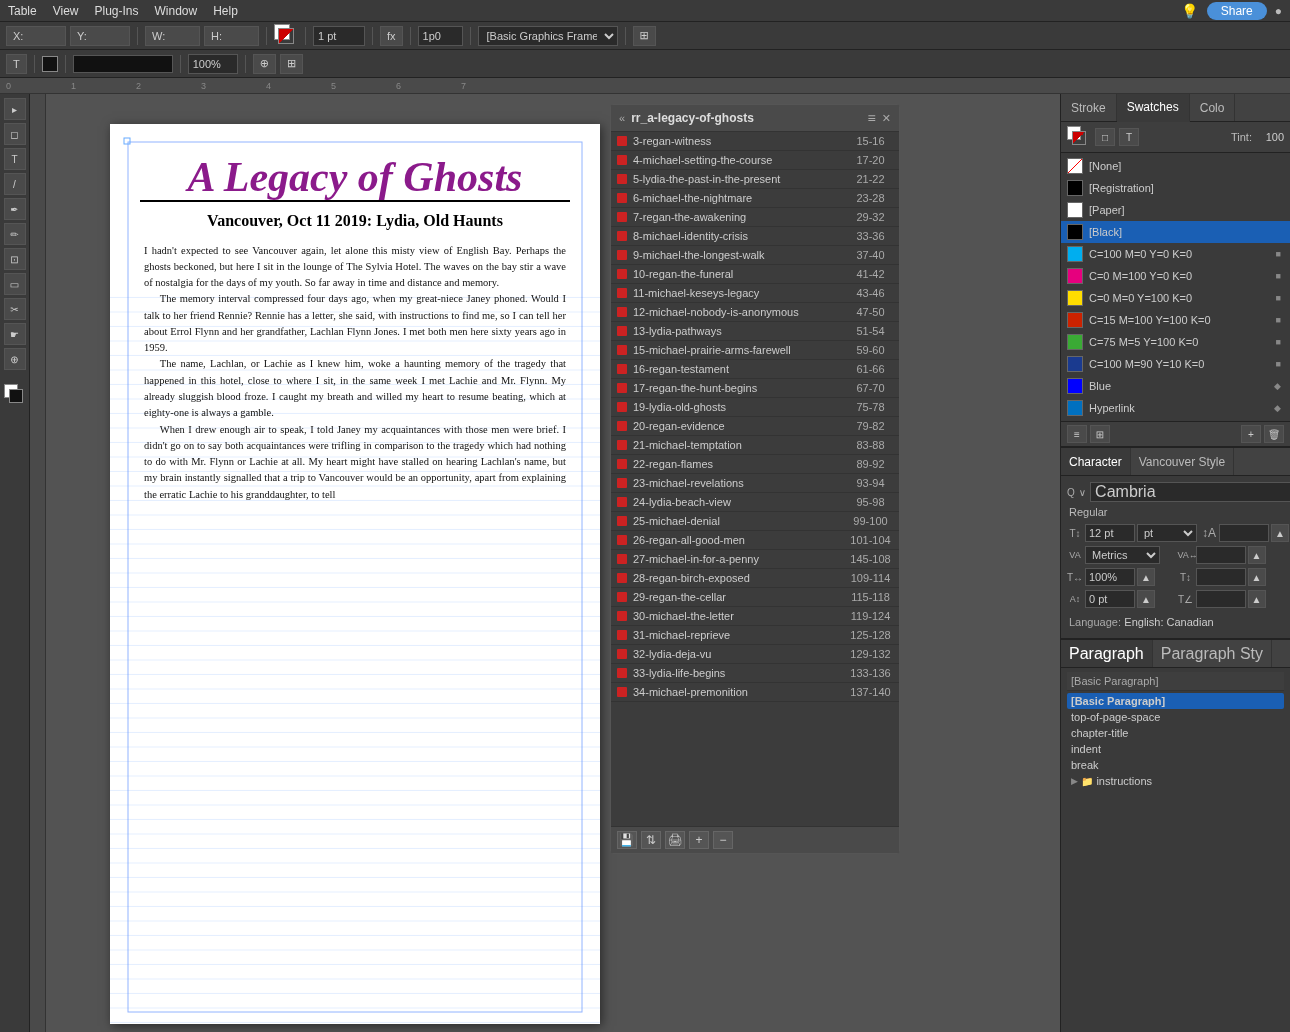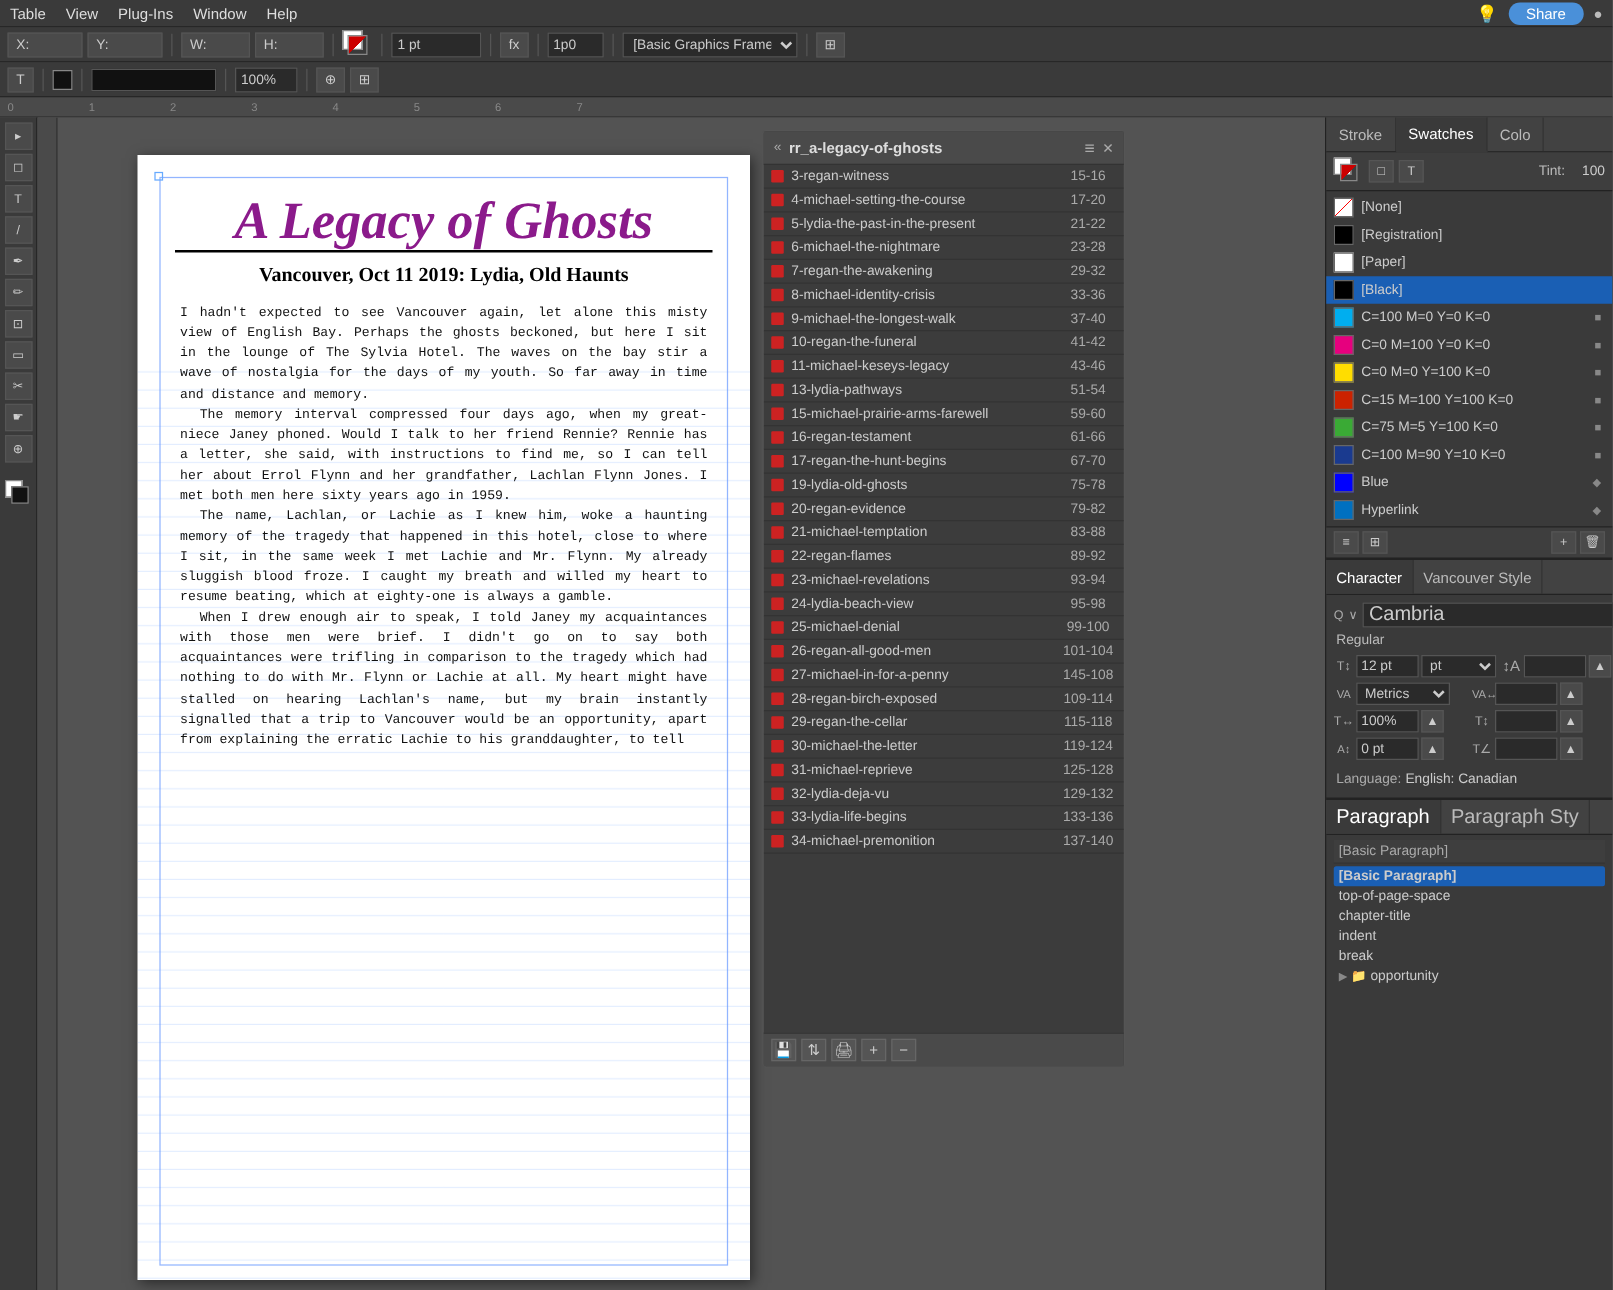--- a/index.html
+++ b/index.html
@@ -47,21 +47,21 @@
       height: 20px;
       display: flex;
       align-items: center;
     }
     .toolbar-sep { width: 1px; height: 18px; background: #555; margin: 0 3px; }
     .toolbar-input {
       background: #2a2a2a;
       border: 1px solid #555;
       color: #ccc;
       font-size: 11px;
-      width: 72px;
+      width: 52px;
       height: 20px;
       padding: 0 4px;
     }
     .toolbar-wide { width: 140px; }
     .toolbar-dropdown {
       background: #2a2a2a;
       border: 1px solid #555;
       color: #ccc;
       font-size: 11px;
       height: 20px;
@@ -139,21 +139,21 @@
     #chapter-title {
       font-family: 'Georgia', serif;
       font-size: 16px;
       font-weight: bold;
       color: #000;
       text-align: center;
       margin: 8px 10px 4px;
       line-height: 1.4;
     }
     #body-text {
-      font-family: Liberation Mono, monospace;
+      font-family: Liberation Serif, serif;
       font-size: 10.5px;
       color: #111;
       line-height: 1.55;
       text-align: justify;
       padding: 6px 4px 0;
     }
     #body-text p { margin-bottom: 0; text-indent: 1.5em; }
     #body-text p:first-child { text-indent: 0; }
     #body-text .no-indent { text-indent: 0; }
 
@@ -567,20 +567,25 @@
             <span class="ch-name">10-regan-the-funeral</span>
             <span class="ch-pages">41-42</span>
           </div>
           <div class="chapter-row">
             <div class="ch-color"></div>
             <span class="ch-name">11-michael-keseys-legacy</span>
             <span class="ch-pages">43-46</span>
           </div>
           <div class="chapter-row">
             <div class="ch-color"></div>
+            <span class="ch-name">12-michael-nobody-is-anonymous</span>
+            <span class="ch-pages">47-50</span>
+          </div>
+          <div class="chapter-row">
+            <div class="ch-color"></div>
             <span class="ch-name">13-lydia-pathways</span>
             <span class="ch-pages">51-54</span>
           </div>
           <div class="chapter-row">
             <div class="ch-color"></div>
             <span class="ch-name">15-michael-prairie-arms-farewell</span>
             <span class="ch-pages">59-60</span>
           </div>
           <div class="chapter-row">
             <div class="ch-color"></div>
@@ -878,20 +883,20 @@
           </div>
           <div class="para-item">
             <span class="para-item-label">indent</span>
           </div>
           <div class="para-item">
             <span class="para-item-label">break</span>
           </div>
           <div class="para-item">
             <span class="expand-arrow">▶</span>
             <span class="folder-icon">📁</span>
-            <span class="para-item-label">opportunity</span>
+            <span class="para-item-label">instructions</span>
           </div>
         </div>
     </div>
 
   </div>
 
 </div>
 
 </body></html>

